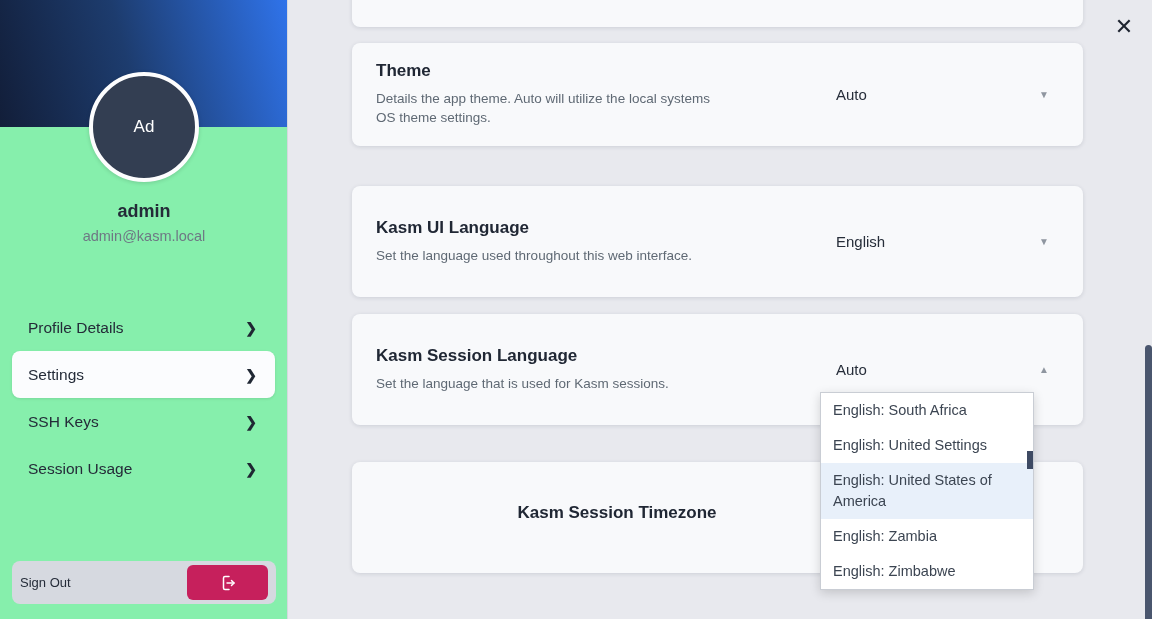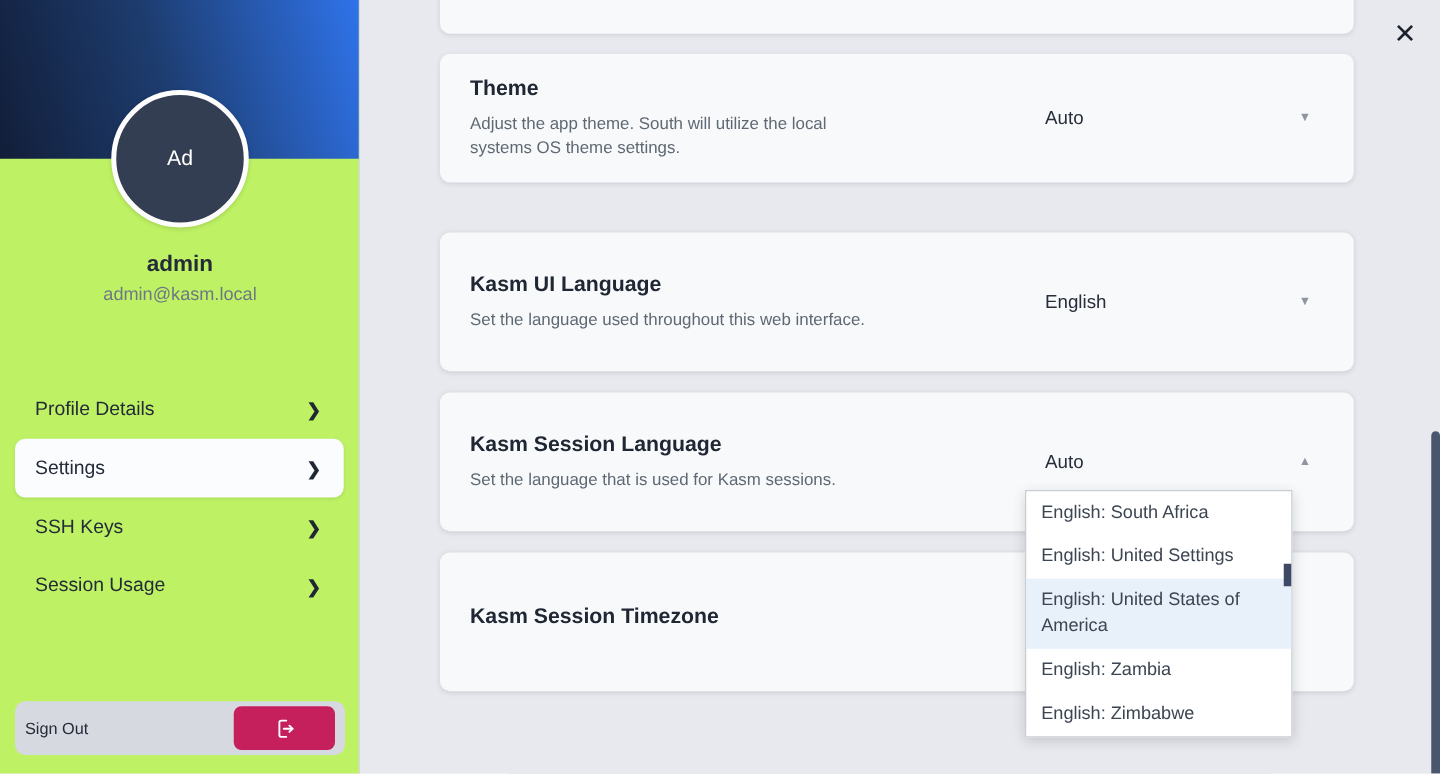--- a/index.html
+++ b/index.html
@@ -1,21 +1,21 @@
 <!DOCTYPE html>
 <html><head>
 <meta charset="utf-8">
 <style>
   * { margin:0; padding:0; box-sizing:border-box; }
   html,body { width:1152px; height:619px; }
   body { font-family:"Liberation Sans", sans-serif; }
   .screen { position:relative; width:1152px; height:619px; overflow:hidden; background:#e8e9ee; }
 
   
-  .sidebar { position:absolute; left:0; top:0; width:288px; height:619px; background:#bef264; border-right:1px solid #d5d8df; }
+  .sidebar { position:absolute; left:0; top:0; width:288px; height:619px; background:#86efac; border-right:1px solid #d5d8df; }
   .sidebar-header { position:absolute; left:0; top:0; width:287px; height:127px;
     background:linear-gradient(75deg,#121e39 0%,#1d3c6e 45%,#2f73ea 100%); }
   .avatar { position:absolute; left:89px; top:72px; width:110px; height:110px; border-radius:50%;
     background:#333e52; border:4px solid #fdfdfe; display:flex; align-items:center; justify-content:center;
     color:#fff; font-size:17px; box-shadow:0 1px 4px rgba(0,0,0,0.15); z-index:2; }
   .username { position:absolute; top:201px; width:288px; text-align:center; font-size:18px; font-weight:700; color:#242b38; }
   .email { position:absolute; top:228px; width:288px; text-align:center; font-size:14.5px; color:#6e7884; }
   .menu { position:absolute; top:304px; left:0; width:287px; }
   .menu-item { height:47px; margin:0 12px; padding:0 18px 0 16px; display:flex; align-items:center;
     justify-content:space-between; border-radius:8px; cursor:pointer; font-size:15.5px; color:#242b38; }
@@ -26,21 +26,21 @@
   .signout-btn { margin-left:auto; width:81px; height:35px; background:#c6205c; border:none; border-radius:6px;
     display:flex; align-items:center; justify-content:center; cursor:pointer; }
 
   
   .card { position:absolute; left:352px; width:731px; background:#f8f9fb; border-radius:8px;
     box-shadow:0 1px 4px rgba(25,35,60,0.13); display:flex; align-items:center; padding:0 24px; }
   .card-top { top:-20px; height:47px; }
   .card-0 { top:43px; height:103px; }
   .card-1 { top:186px; height:111px; }
   .card-2 { top:314px; height:111px; }
-  .card-3 { top:442px; height:111px; }
+  .card-3 { top:462px; height:111px;justify-content:center; }
   .card-text { width:400px; }
   .card-title { font-size:17px; font-weight:700; color:#202734; margin-bottom:9px; }
   .card-desc { font-size:13.5px; color:#5f6974; line-height:1.38; max-width:335px; }
   .select { margin-left:auto; width:238px; height:40px; display:flex; align-items:center;
     justify-content:space-between; padding:0 10px 0 15px; cursor:pointer;gap:23px; }
   .select-value { font-size:15px; color:#272e3a; }
   .caret { font-size:10px; color:#8f96a0; }
 
   
   .dropdown { position:absolute; left:820px; top:392px; width:214px; background:#ffffff;
@@ -97,21 +97,21 @@
         </svg>
       </button>
     </div>
   </aside>
 
   <section class="card card-top"></section>
 
   <section class="card card-0">
     <div class="card-text">
       <div class="card-title">Theme</div>
-      <div class="card-desc">Adjust the app theme. South will utilize the local systems OS theme settings.</div>
+      <div class="card-desc">Details the app theme. Auto will utilize the local systems OS theme settings.</div>
     </div>
     <div class="select">
       <span class="select-value">Auto</span>
       <span class="caret">▼</span>
     </div>
   </section>
 
   <section class="card card-1">
     <div class="card-text">
       <div class="card-title">Kasm UI Language</div>

